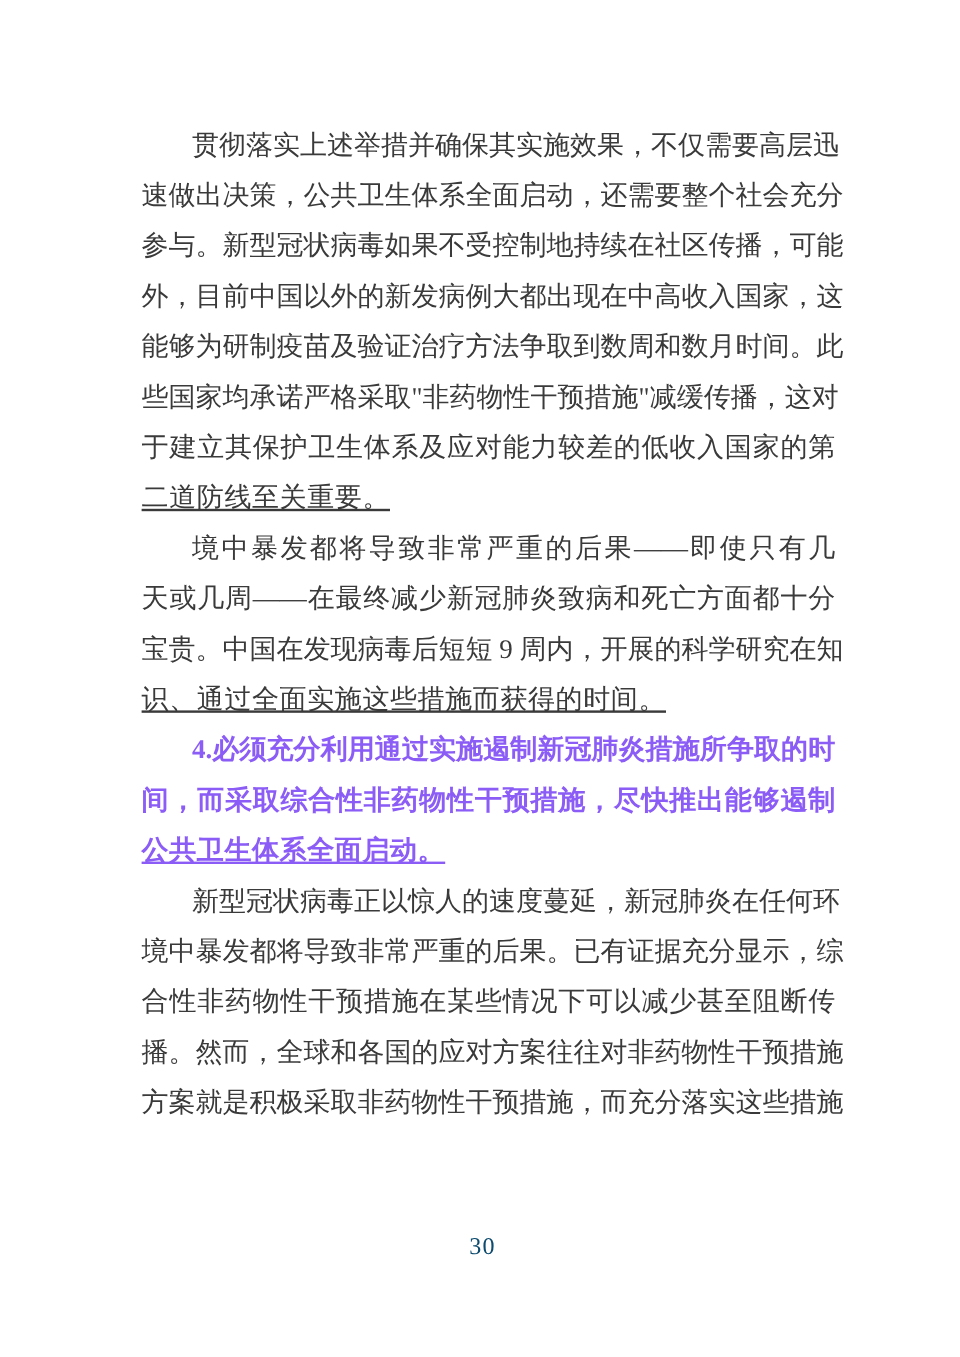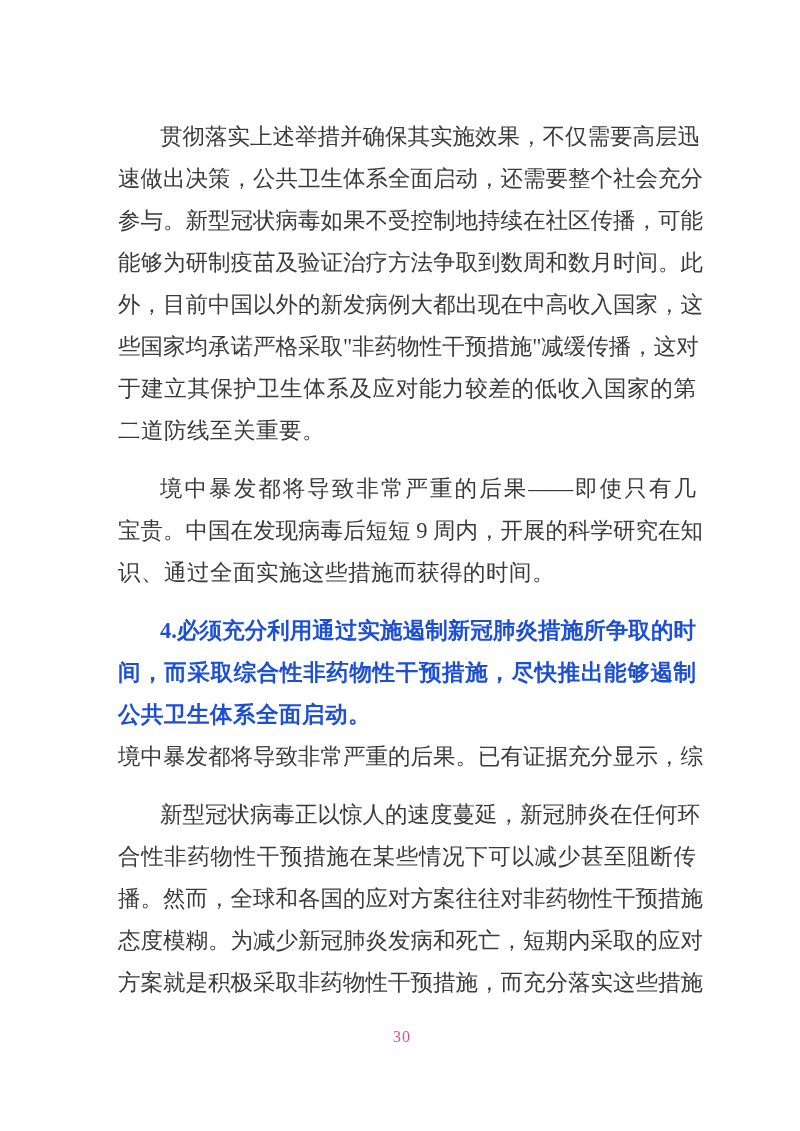--- a/index.html
+++ b/index.html
@@ -33,81 +33,81 @@
   .j {
     text-align: justify;
     text-align-last: justify;
     text-justify: inter-character;
   }
   
   .end {
     text-align: right;
     text-align-last: left;
     letter-spacing: 0.5px;
+    text-decoration: underline;
   }
   
   .ind {
     padding-left: 42px;
-    margin-top: 16px;
   }
   .b {
     font-weight: bold;
-    color: #1d4ed8;
+    color: #8b5cf6;
   }
   .page-footer {
     position: absolute;
     left: 0;
     top: 1028px;
     width: 100%;
     text-align: center;
   }
   .page-number {
     display: inline-block;
-    font-size: 16px;
-    color: #ec4899;
+    font-size: 20px;
+    color: #0c4a6e;
     letter-spacing: 1px;
     transform: translateX(2px);
   }
 </style>
 </head>
 <body>
 
 <div class="page">
 
   <div class="text-block">
 
     <section>
       <div class="ln j ind">贯彻落实上述举措并确保其实施效果，不仅需要高层迅</div>
       <div class="ln j">速做出决策，公共卫生体系全面启动，还需要整个社会充分</div>
       <div class="ln j">参与。新型冠状病毒如果不受控制地持续在社区传播，可能</div>
+      <div class="ln j">外，目前中国以外的新发病例大都出现在中高收入国家，这</div>
       <div class="ln j">能够为研制疫苗及验证治疗方法争取到数周和数月时间。此</div>
-      <div class="ln j">外，目前中国以外的新发病例大都出现在中高收入国家，这</div>
       <div class="ln j">些国家均承诺严格采取"非药物性干预措施"减缓传播，这对</div>
       <div class="ln j">于建立其保护卫生体系及应对能力较差的低收入国家的第</div>
       <div class="ln end">二道防线至关重要。</div>
     </section>
 
     <section>
       <div class="ln j ind">境中暴发都将导致非常严重的后果——即使只有几</div>
+      <div class="ln j">天或几周——在最终减少新冠肺炎致病和死亡方面都十分</div>
       <div class="ln j">宝贵。中国在发现病毒后短短 9 周内，开展的科学研究在知</div>
       <div class="ln end">识、通过全面实施这些措施而获得的时间。</div>
     </section>
 
     <section>
       <div class="ln j ind b">4.必须充分利用通过实施遏制新冠肺炎措施所争取的时</div>
       <div class="ln j b">间，而采取综合性非药物性干预措施，尽快推出能够遏制</div>
       <div class="ln end b">公共卫生体系全面启动。</div>
     </section>
 
     <section>
+      <div class="ln j ind">新型冠状病毒正以惊人的速度蔓延，新冠肺炎在任何环</div>
       <div class="ln j">境中暴发都将导致非常严重的后果。已有证据充分显示，综</div>
-      <div class="ln j ind">新型冠状病毒正以惊人的速度蔓延，新冠肺炎在任何环</div>
       <div class="ln j">合性非药物性干预措施在某些情况下可以减少甚至阻断传</div>
       <div class="ln j">播。然而，全球和各国的应对方案往往对非药物性干预措施</div>
-      <div class="ln j">态度模糊。为减少新冠肺炎发病和死亡，短期内采取的应对</div>
       <div class="ln j">方案就是积极采取非药物性干预措施，而充分落实这些措施</div>
     </section>
 
   </div>
 
   <div class="page-footer">
     <span class="page-number">30</span>
   </div>
 
 </div>

